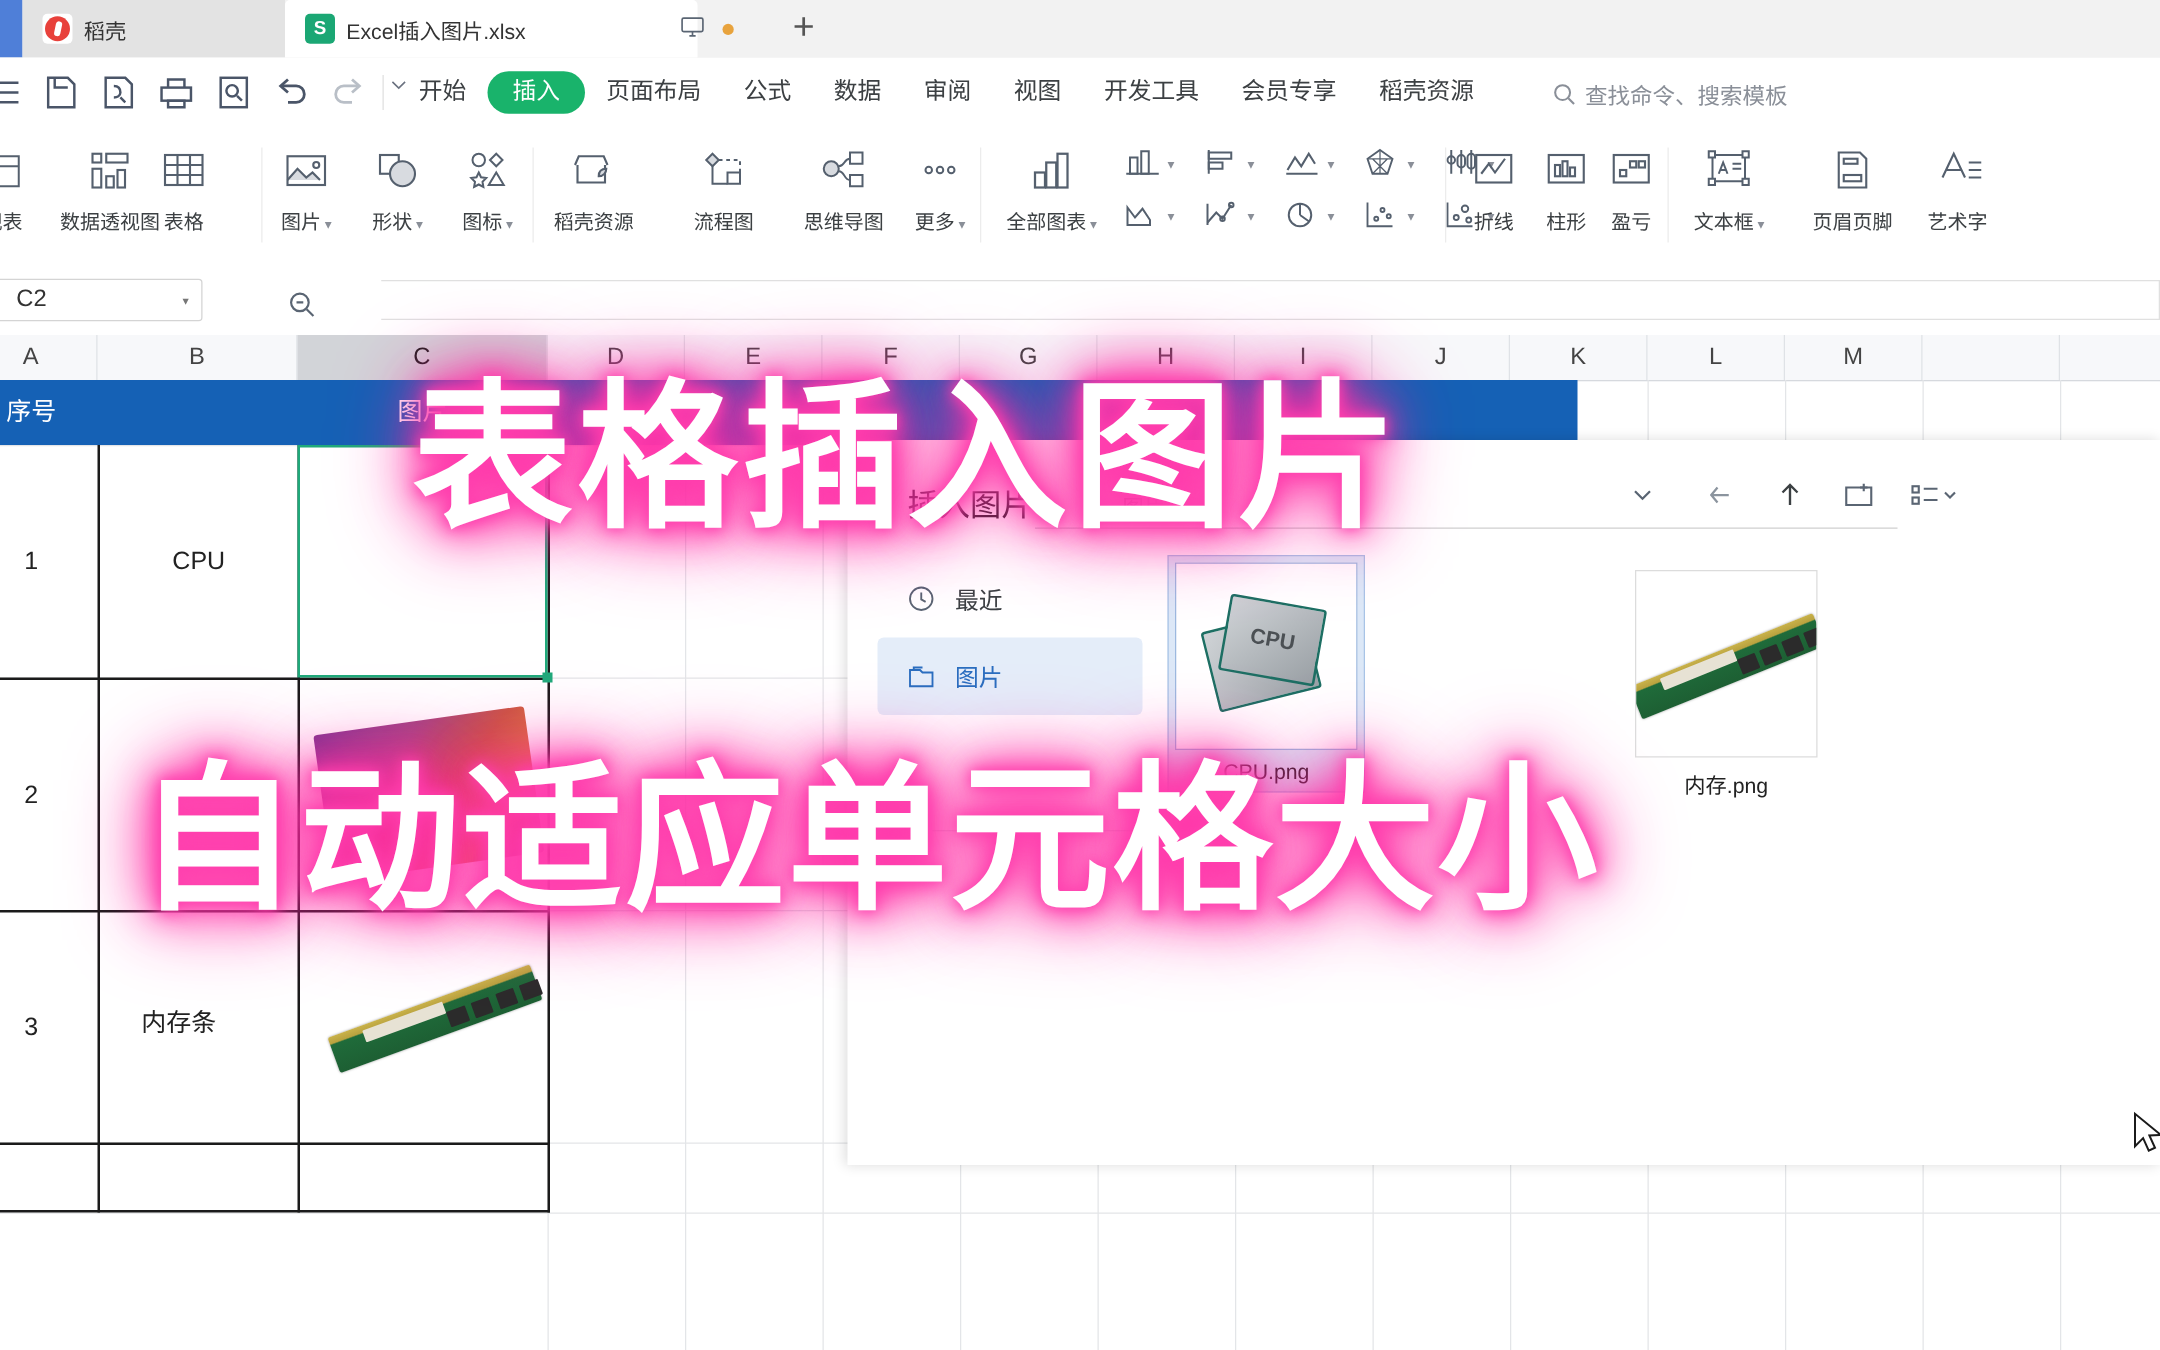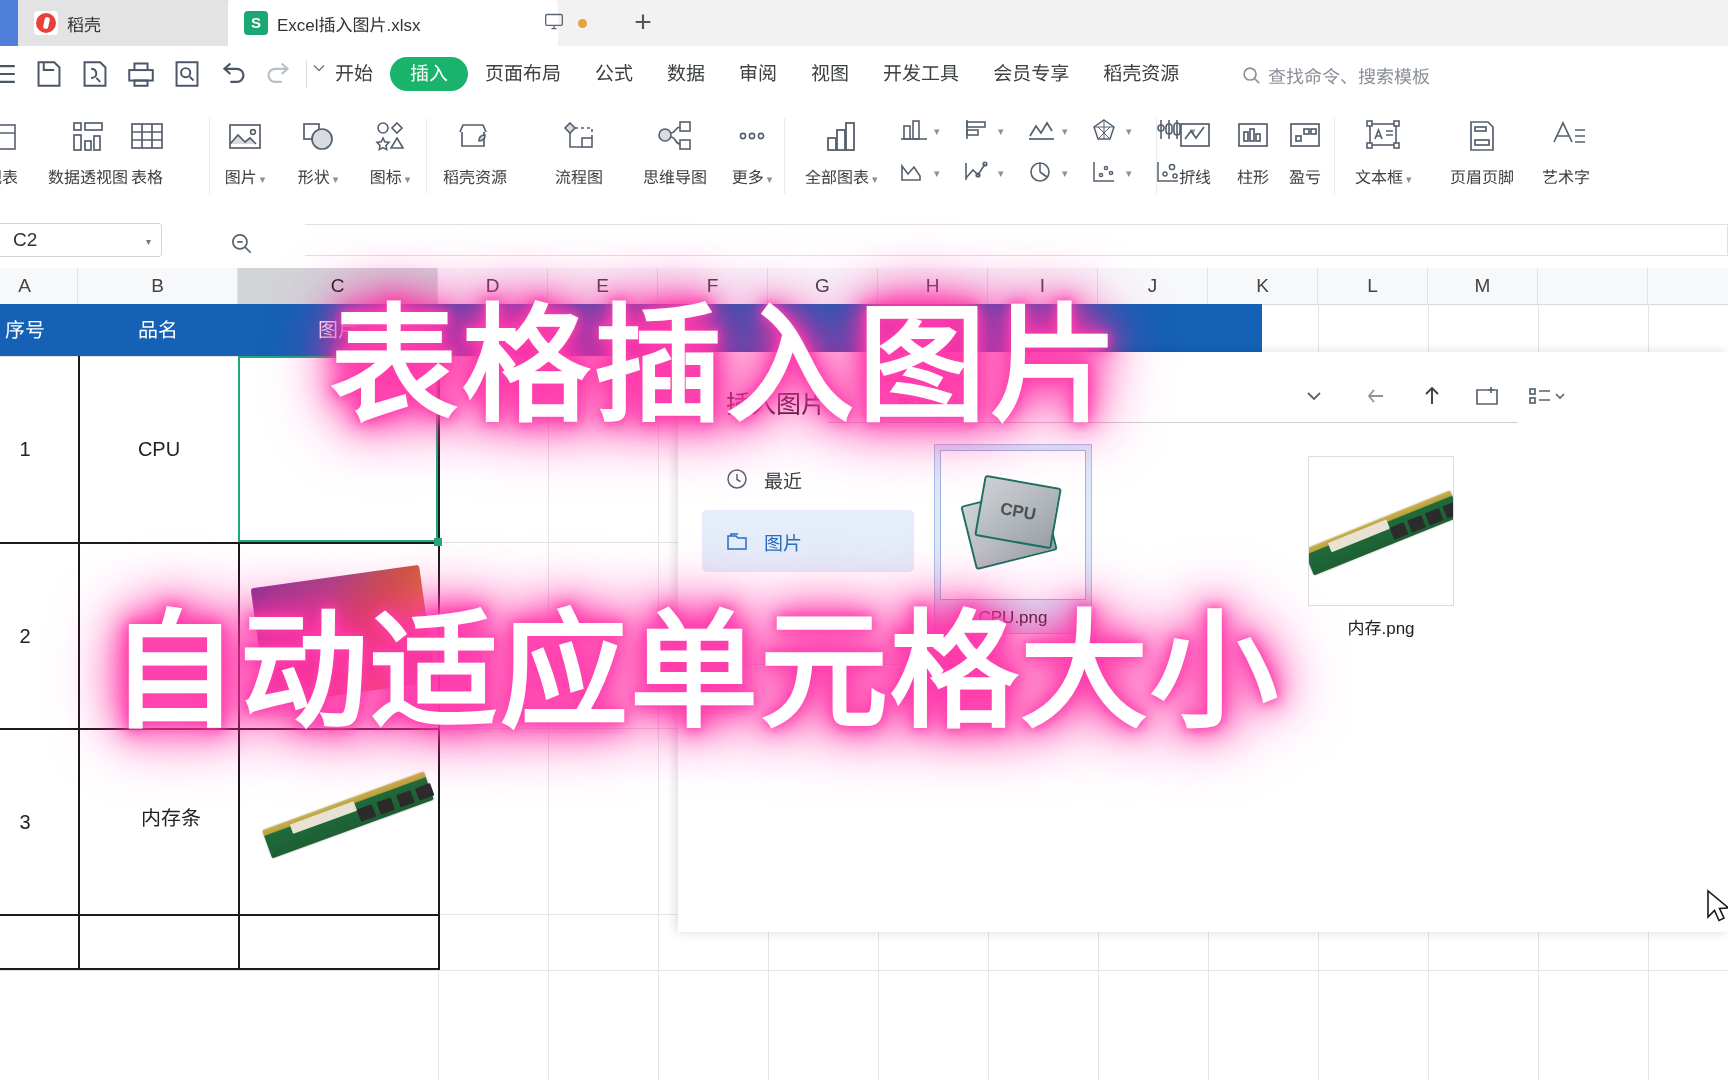--- a/index.html
+++ b/index.html
@@ -573,37 +573,36 @@
     <div class="gridline-v" style="left:1538px"></div>
     <div class="gridline-v" style="left:1648px"></div>
     <div class="gridline-h" style="top:52px"></div>
     <div class="gridline-h" style="top:238px"></div>
     <div class="gridline-h" style="top:424px"></div>
     <div class="gridline-h" style="top:610px"></div>
     <div class="gridline-h" style="top:666px"></div>
 
     <div class="tblheader" style="left:-28px;top:0;width:1290px">
       <div class="th" style="left:0;width:106px">序号</div>
-      <div class="th" style="left:106px;width:160px">品名</div>
       <div class="th" style="left:266px;width:200px">图片</div>
     </div>
 
     <div class="tborder" style="left:78px;top:52px;width:2px;height:614px"></div>
     <div class="tborder" style="left:238px;top:52px;width:2px;height:614px"></div>
     <div class="tborder" style="left:438px;top:52px;width:2px;height:614px"></div>
     <div class="tborder" style="left:-28px;top:238px;width:468px;height:2px"></div>
     <div class="tborder" style="left:-28px;top:424px;width:468px;height:2px"></div>
     <div class="tborder" style="left:-28px;top:610px;width:468px;height:2px"></div>
     <div class="tborder" style="left:-28px;top:664px;width:468px;height:2px"></div>
 
     <div class="cellv" style="left:-28px;top:52px;width:106px;height:186px">1</div>
     <div class="cellv" style="left:80px;top:52px;width:158px;height:186px">CPU</div>
     <div class="cellv" style="left:-28px;top:240px;width:106px;height:184px">2</div>
     <div class="cellv" style="left:-28px;top:426px;width:106px;height:184px">3</div>
-    <div class="cellv" style="left:92px;top:426px;width:158px;height:172px">内存条</div>
+    <div class="cellv" style="left:64px;top:426px;width:158px;height:172px">内存条</div>
 
     <div class="hw" style="left:258px;top:272px;width:170px;height:118px;transform:rotate(-8deg);
         background:linear-gradient(135deg,#7b2f8e 0%,#a23f7d 30%,#c94f3a 55%,#e07a2c 78%,#8b3f7a 100%);
         border-radius:3px;opacity:.95"></div>
 
     <div class="hw ram" style="left:262px;top:496px;width:172px;height:30px;transform:rotate(-20deg)">
       <div class="lbl"></div>
       <div class="chip" style="left:56%"></div>
         <div class="chip" style="left:68%"></div>
       <div class="chip" style="left:80%"></div>

